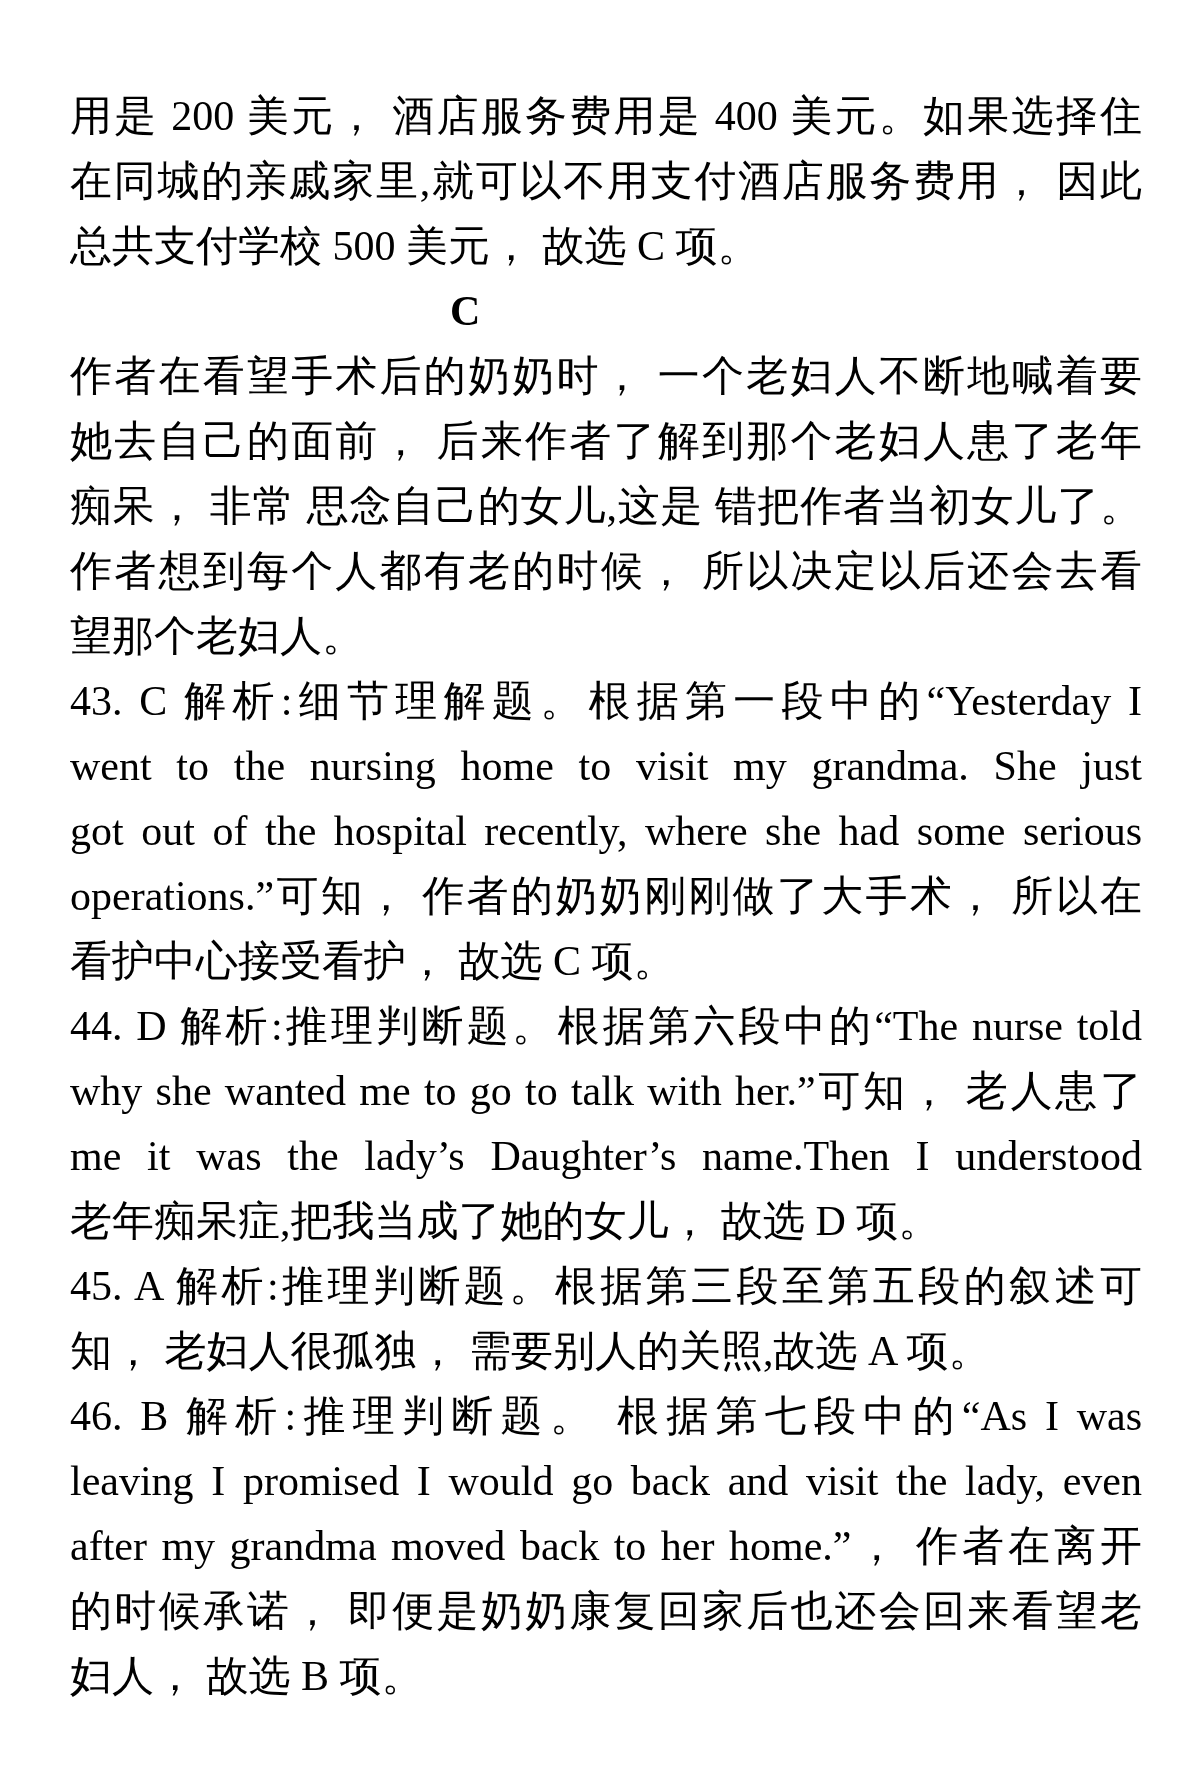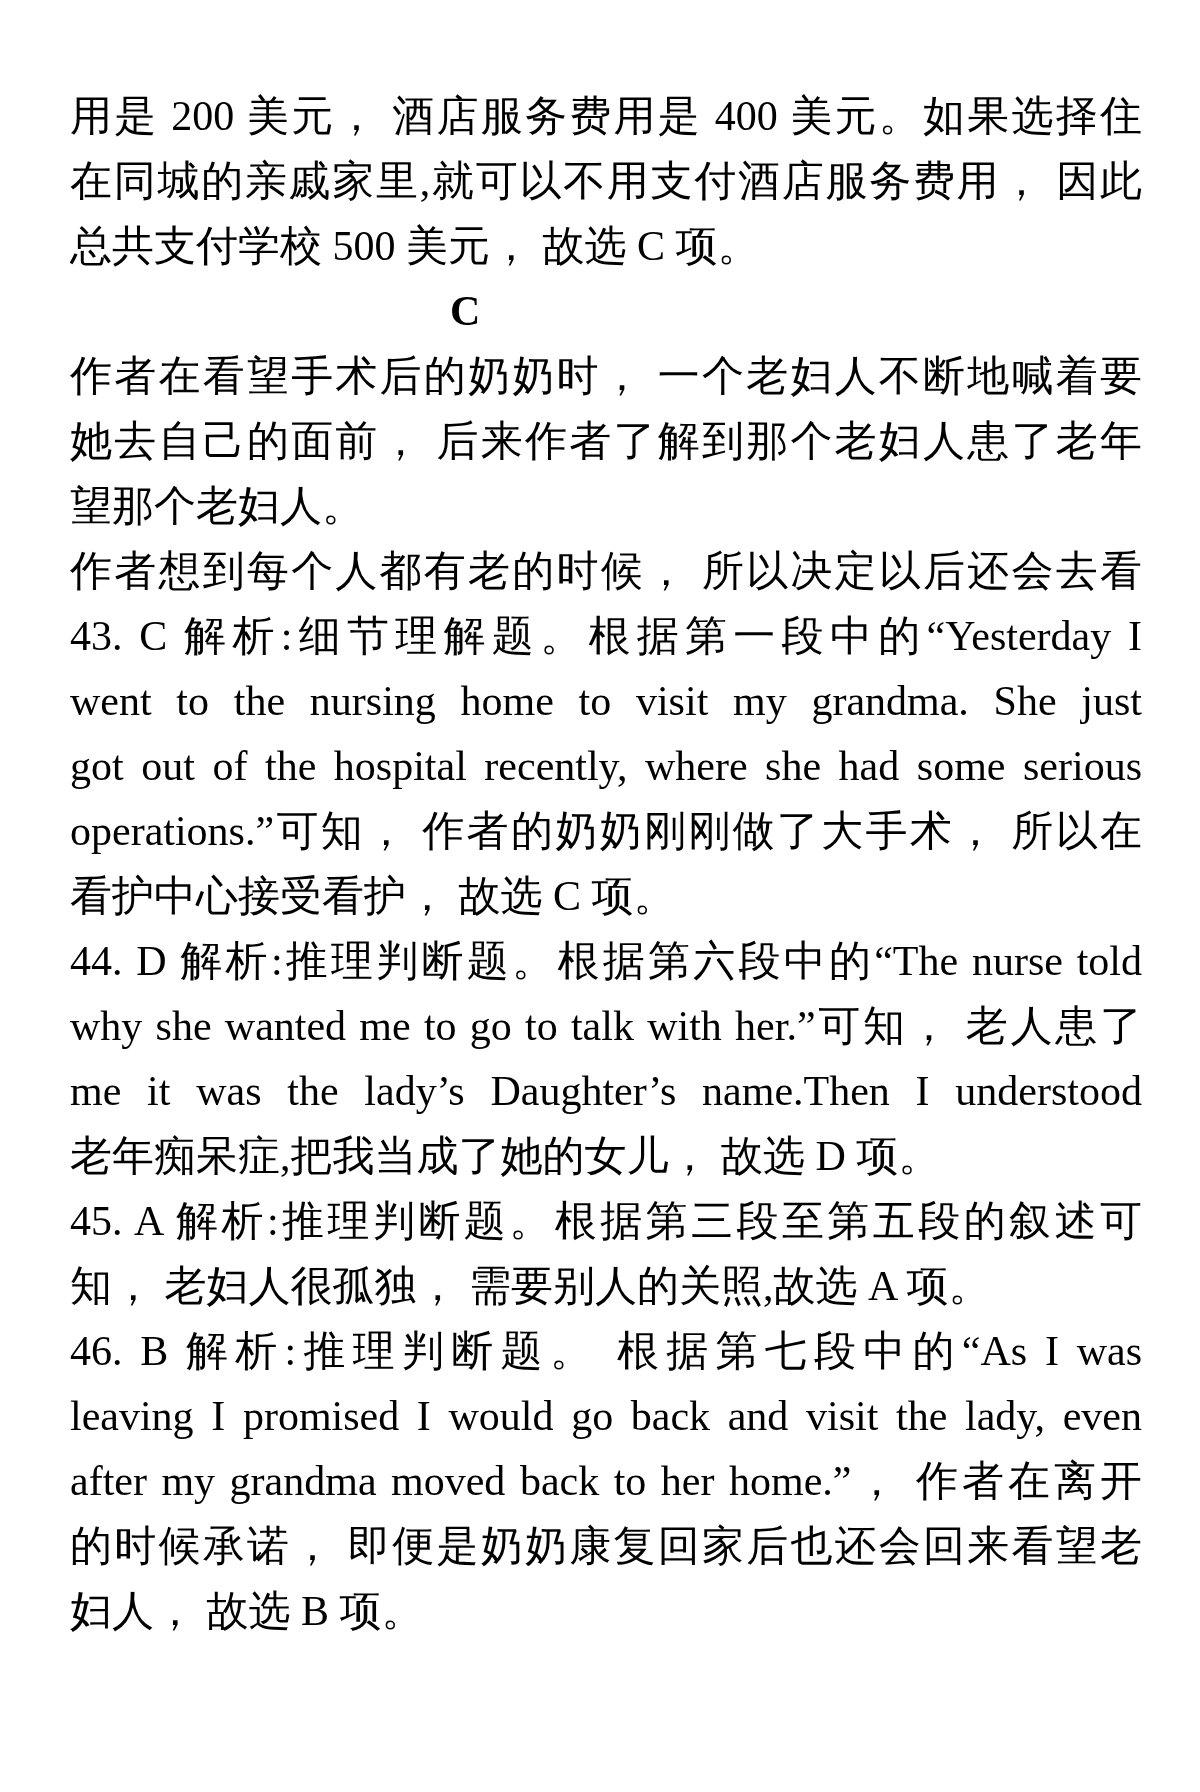--- a/index.html
+++ b/index.html
@@ -44,22 +44,23 @@
 </head>
 <body>
 
 <div class="doc" id="doc">
     <div class="line justify">用是 200 美元， 酒店服务费用是 400 美元。如果选择住</div>
     <div class="line justify">在同城的亲戚家里,就可以不用支付酒店服务费用， 因此</div>
     <div class="line left">总共支付学校 500 美元， 故选 C 项。</div>
     <div class="line heading">C</div>
     <div class="line justify">作者在看望手术后的奶奶时， 一个老妇人不断地喊着要</div>
     <div class="line justify">她去自己的面前， 后来作者了解到那个老妇人患了老年</div>
+    <div class="line justify">痴呆， 非常 思念自己的女儿,这是 错把作者当初女儿了。</div>
+    <div class="line justify">作者想到每个人都有老的时候， 所以决定以后还会去看</div>
     <div class="line left">望那个老妇人。</div>
-    <div class="line justify">作者想到每个人都有老的时候， 所以决定以后还会去看</div>
     <div class="line justify">43. C 解析:细节理解题。根据第一段中的“Yesterday I</div>
     <div class="line justify">went to the nursing home to visit my grandma. She just</div>
     <div class="line justify">got out of the hospital recently, where she had some serious</div>
     <div class="line justify">operations.”可知， 作者的奶奶刚刚做了大手术， 所以在</div>
     <div class="line left">看护中心接受看护， 故选 C 项。</div>
     <div class="line justify">44. D 解析:推理判断题。根据第六段中的“The nurse told</div>
     <div class="line justify">why she wanted me to go to talk with her.”可知， 老人患了</div>
     <div class="line justify">me it was the lady’s Daughter’s name.Then I understood</div>
     <div class="line left">老年痴呆症,把我当成了她的女儿， 故选 D 项。</div>
     <div class="line justify">45. A 解析:推理判断题。根据第三段至第五段的叙述可</div>

